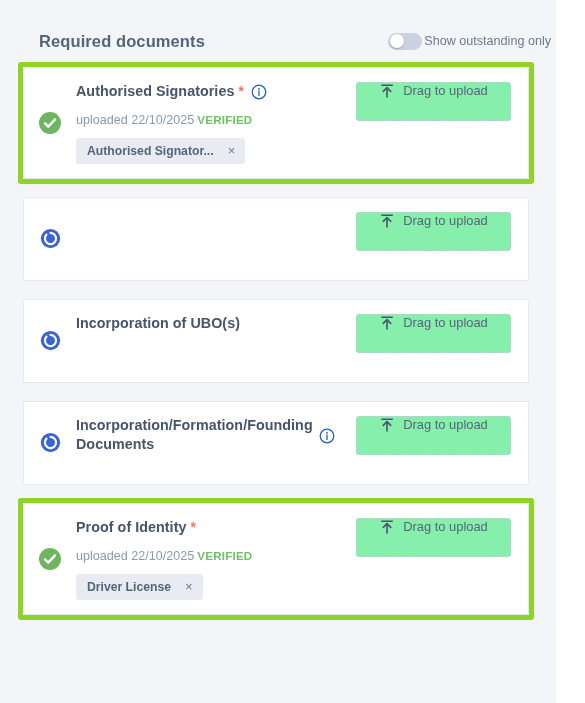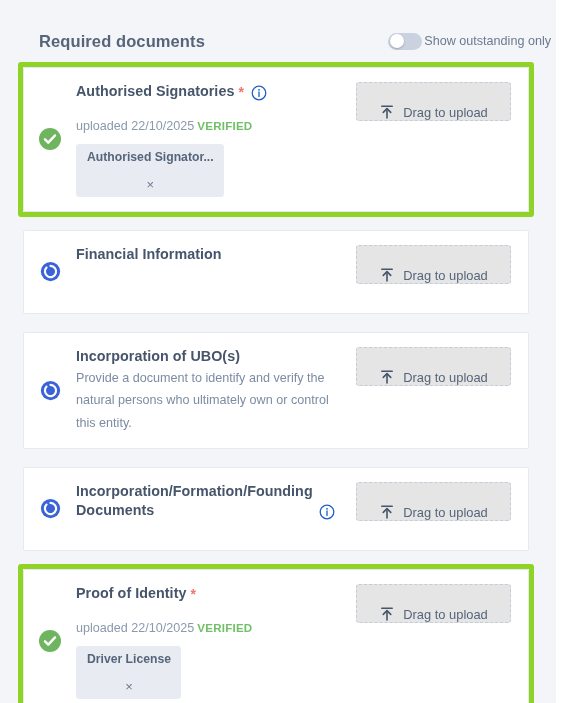--- a/index.html
+++ b/index.html
@@ -158,21 +158,21 @@
 
   
   .text-col {
     flex: 1 1 auto;
     padding: 14px 6px 14px 0;
     min-width: 0;
   }
 
   .title-line {
     display: flex;
-    align-items: flex-end;
+    align-items: center;
     gap: 7px;
   }
 
   .doc-title {
     font-size: 14.3px;
     font-weight: 700;
     color: #46556b;
     line-height: 1.32;
     letter-spacing: 0.05px;
     max-width: 214px;
@@ -200,40 +200,39 @@
     font-size: 12.6px;
     line-height: 1.78;
     color: #7c8ca3;
     margin-top: 1px;
     max-width: 268px;
   }
 
   .uploaded-line {
     font-size: 12.6px;
     color: #8b99ad;
-    margin-top: 18px;
+    margin-top: 12px;
   }
   .verified-badge {
     color: #71c067;
     font-weight: 700;
     font-size: 11.6px;
     letter-spacing: 0.2px;
     margin-left: 3px;
   }
 
   .chip {
     display: inline-flex;
     align-items: center;
     gap: 14px;
     background: #e8ecf2;
     border-radius: 3px;
     padding: 6px 10px 6px 11px;
     margin-top: 11px;
     max-width: 100%;
-    flex-direction: column;
   }
   .chip-label {
     font-size: 12.2px;
     color: #56657a;
     font-weight: 600;
     white-space: nowrap;
     overflow: hidden;
     text-overflow: ellipsis;
   }
   .chip-x {
@@ -252,25 +251,25 @@
     align-items: flex-start;
     justify-content: flex-start;
   }
 
   .upload-box {
     width: 155px;
     height: 39px;
     border: 1.5px dashed #c3ccd9;
     border-radius: 3px;
     display: flex;
-    align-items: flex-end;
+    align-items: flex-start;
     justify-content: center;
     gap: 8px;
     cursor: pointer;
-    background: #e5e5e5;
+    background: #86efac;
   }
   .upload-box .up-icon {
     width: 16px;
     height: 16px;
     flex: 0 0 auto;
   }
   .upload-box .up-icon svg { display: block; }
   .upload-label {
     font-size: 12.9px;
     color: #56657a;
@@ -340,23 +339,20 @@
             <div class="doc-card">
               <div class="status-col">
                 <span class="icon-pending">
                   <svg viewBox="0 0 24 24" width="21" height="21" aria-hidden="true">
                     <circle cx="12" cy="12" r="11" fill="#3a63d8"></circle>
                     <path d="M12 5.6a6.4 6.4 0 1 1-4.53 1.87" fill="none" stroke="#ffffff" stroke-width="2.5" stroke-linecap="round"></path>
                   </svg>
                 </span>
               </div>
               <div class="text-col">
-                <div class="title-line">
-                  <span class="doc-title">Financial Information</span>
-                </div>
               </div>
               <div class="upload-col">
                 <div class="upload-box">
                   <span class="up-icon">
                     <svg viewBox="0 0 24 24" width="16" height="16" aria-hidden="true">
                       <path d="M4.2 3.4h15.6" fill="none" stroke="#46556b" stroke-width="2.4" stroke-linecap="round"></path>
                       <path d="M12 21V7.4" fill="none" stroke="#46556b" stroke-width="2.4" stroke-linecap="round"></path>
                       <path d="M6.4 12.6L12 7l5.6 5.6" fill="none" stroke="#46556b" stroke-width="2.4" stroke-linecap="round" stroke-linejoin="round"></path>
                     </svg>
                   </span>
@@ -374,21 +370,20 @@
                   <svg viewBox="0 0 24 24" width="21" height="21" aria-hidden="true">
                     <circle cx="12" cy="12" r="11" fill="#3a63d8"></circle>
                     <path d="M12 5.6a6.4 6.4 0 1 1-4.53 1.87" fill="none" stroke="#ffffff" stroke-width="2.5" stroke-linecap="round"></path>
                   </svg>
                 </span>
               </div>
               <div class="text-col">
                 <div class="title-line">
                   <span class="doc-title">Incorporation of UBO(s)</span>
                 </div>
-                <div class="doc-desc">Provide a document to identify and verify the natural persons who ultimately own or control this entity.</div>
               </div>
               <div class="upload-col">
                 <div class="upload-box">
                   <span class="up-icon">
                     <svg viewBox="0 0 24 24" width="16" height="16" aria-hidden="true">
                       <path d="M4.2 3.4h15.6" fill="none" stroke="#46556b" stroke-width="2.4" stroke-linecap="round"></path>
                       <path d="M12 21V7.4" fill="none" stroke="#46556b" stroke-width="2.4" stroke-linecap="round"></path>
                       <path d="M6.4 12.6L12 7l5.6 5.6" fill="none" stroke="#46556b" stroke-width="2.4" stroke-linecap="round" stroke-linejoin="round"></path>
                     </svg>
                   </span>

